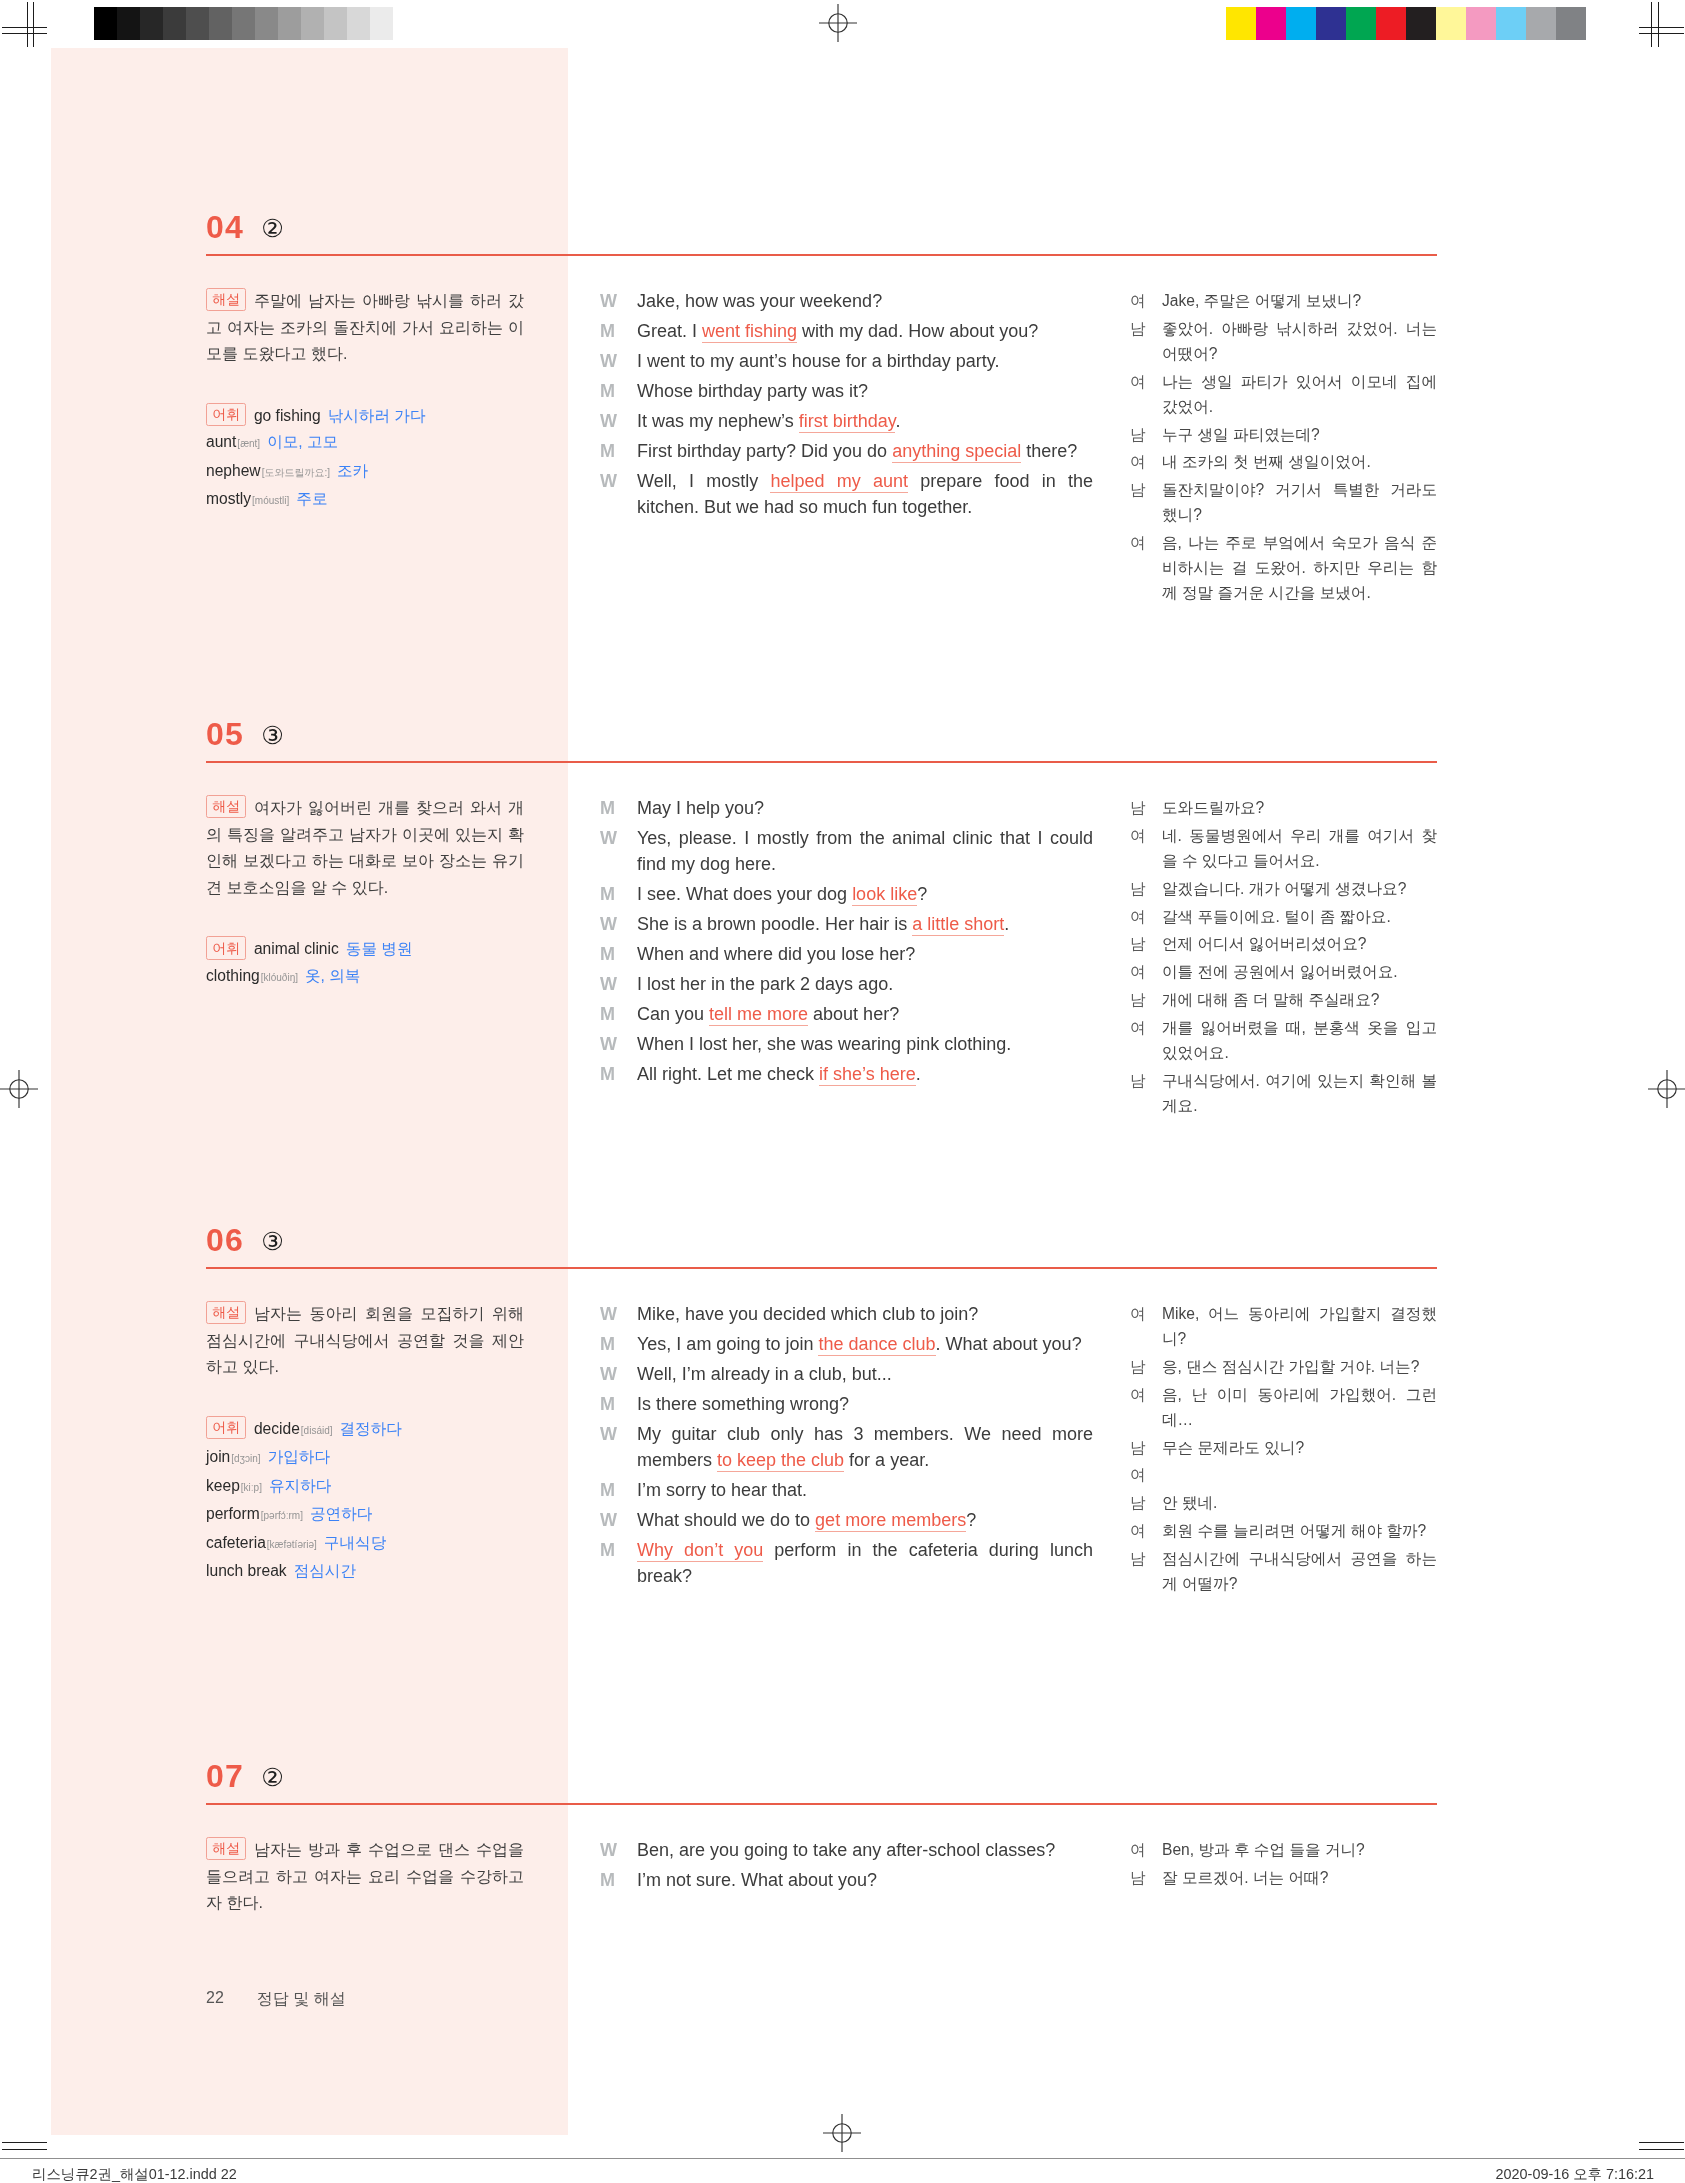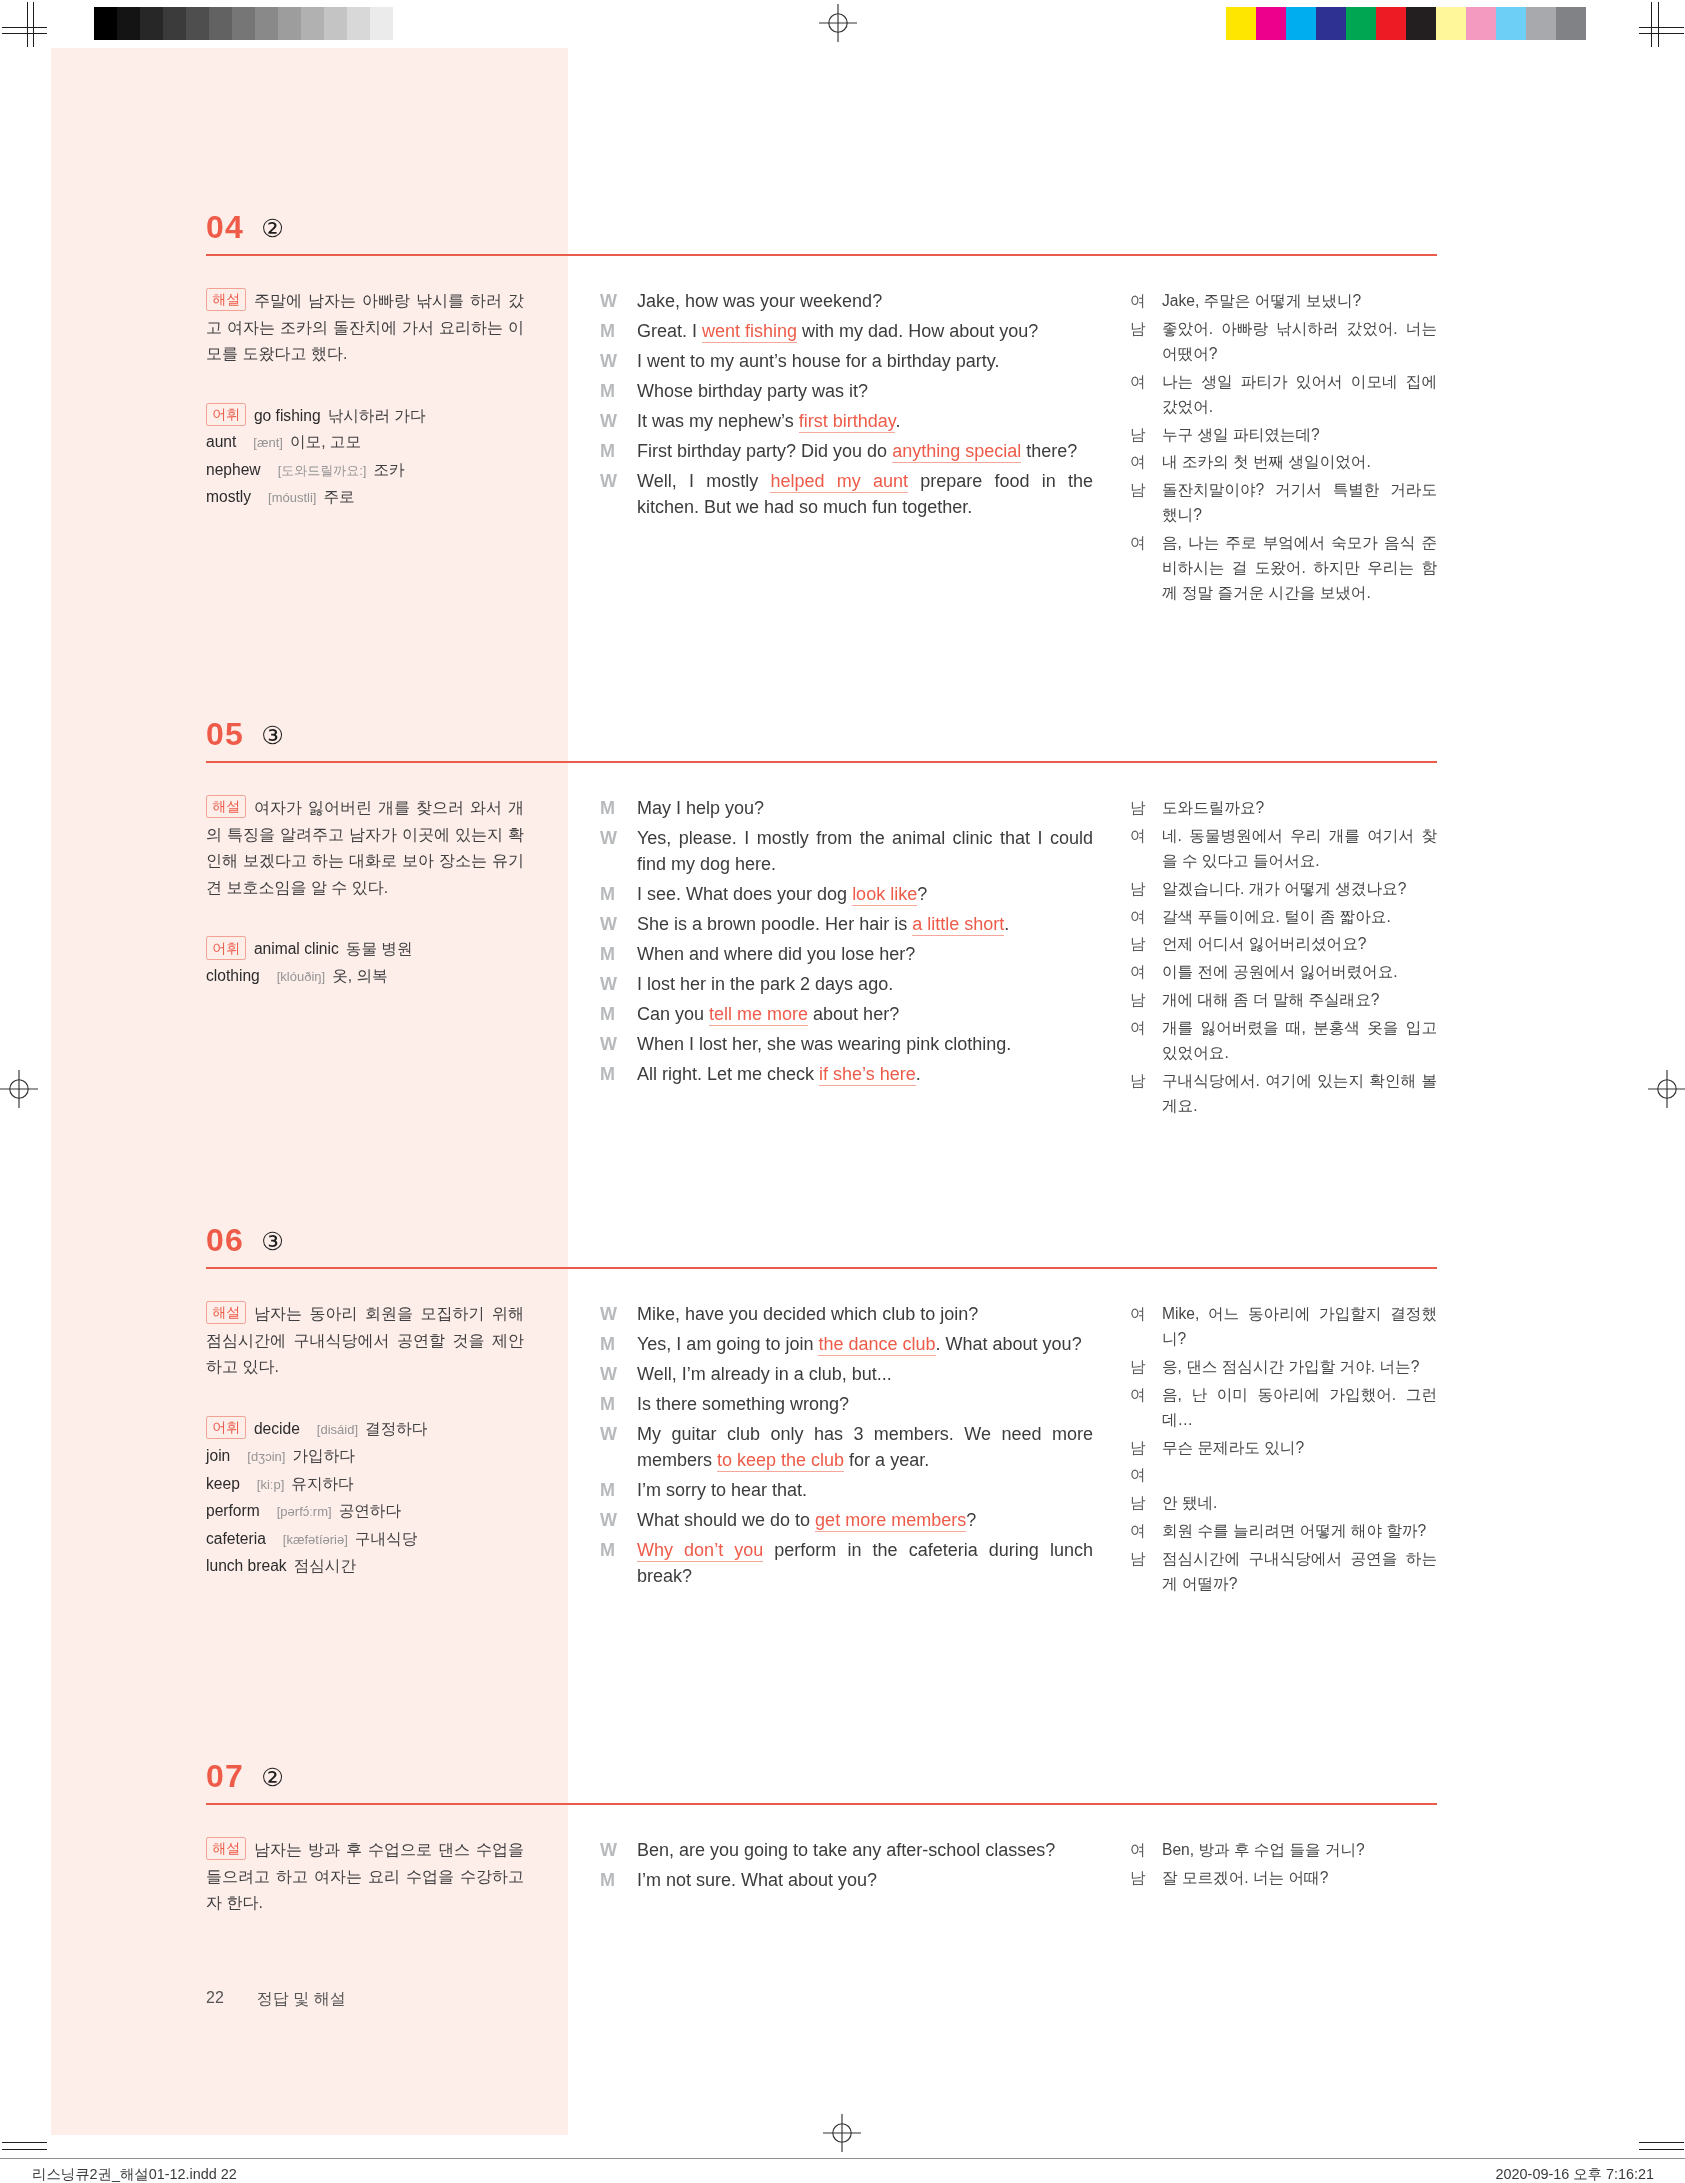--- a/index.html
+++ b/index.html
@@ -34,22 +34,22 @@
 
   .col-left  { width:318px; margin-right:76px; }
   .col-mid   { width:493px; margin-right:37px; }
   .col-right { width:307px; }
 
   .tag { display:inline-block; font-size:14px; line-height:1; padding:3.5px 5.2px 4px; border:1.2px solid #f2a195; border-radius:2.3px; color:#ee5b49; margin-right:7.5px; vertical-align:1.7px; background:#fdeeea; }
   .expl { font-size:16px; line-height:26.5px; color:#3e3e3e; text-align:justify; word-break:break-all; }
   .vocab { margin-top:35px; }
   .vocab-row { font-size:15.6px; line-height:26.5px; }
   .vocab-row .word { color:#2b2b2b; }
-  .vocab-row .pron { font-size:13px; color:#949494; margin-left:17px; }
-  .vocab-row .mean { color:#404040; margin-left:7px;margin-top:26px; }
+  .vocab-row .pron { font-size:10px; color:#949494; margin-left:1px; }
+  .vocab-row .mean { color:#3b82f6; margin-left:7px;margin-top:26px; }
 
   .dlg-row { display:flex; font-size:18px; line-height:26px; margin-bottom:4px; }
   .dlg-spk { flex:none; width:37px; font-weight:bold; color:#b7babc; }
   .dlg-txt { flex:1; text-align:justify; color:#3c3c3c; }
   .hl { color:#ee5b49; border-bottom:1.7px solid #f5a79a; padding-bottom:1.2px; }
 
   .tr-row { display:flex; font-size:15.6px; line-height:25px; margin-bottom:2.9px; }
   .tr-spk { flex:none; width:32px; color:#595959; }
   .tr-txt { flex:1; color:#464646; text-align:justify; word-break:break-all; }
 

